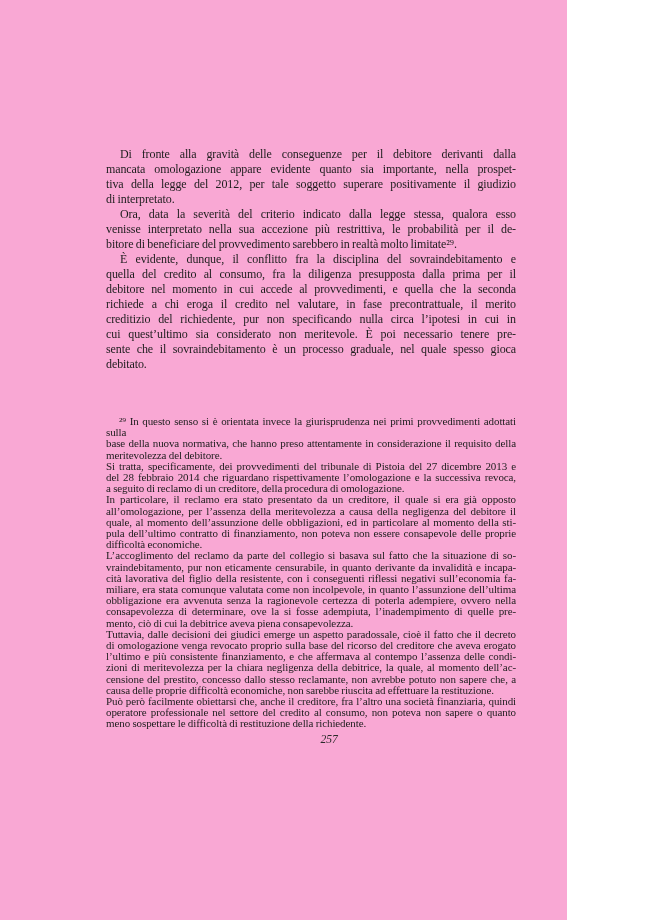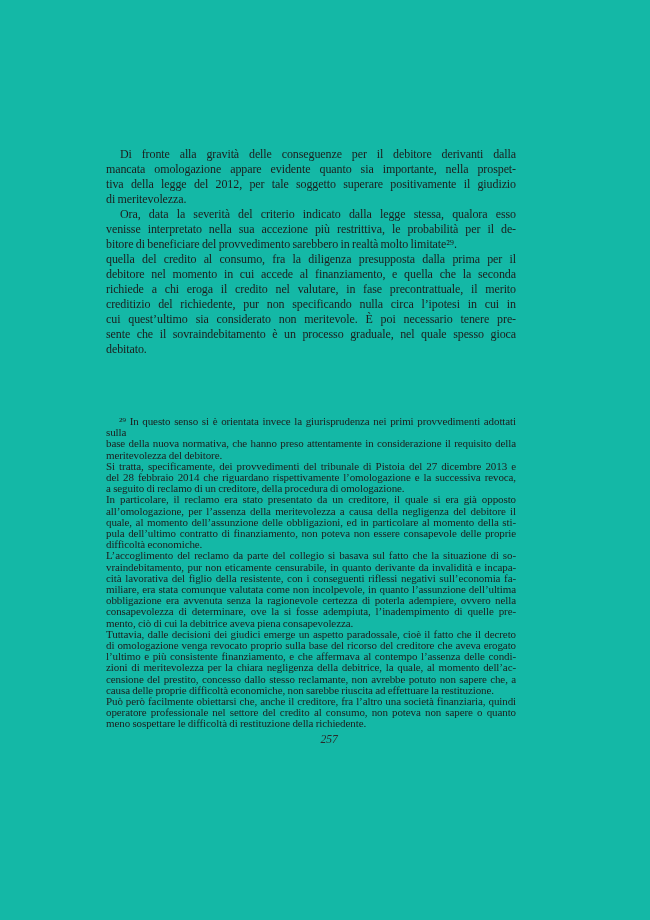--- a/index.html
+++ b/index.html
@@ -7,22 +7,22 @@
   body {
     background: #ffffff;
     color: #1d1d1d;
     font-family: "Liberation Serif", "DejaVu Serif", serif;
     position: relative;
     overflow: hidden;
   }
   .page {
     position: absolute;
     left: 0; top: 0;
-    width: 650px; height: 920px;
-    background: #14b8a6;
+    width: 567px; height: 920px;
+    background: #f9a8d4;
   }
   .main-text {
     position: absolute;
     left: 106px;
     top: 147px;
     width: 410px;
     font-size: 12px;
     line-height: 15px;
     letter-spacing: -0.1px;
     word-spacing: -0.5px;
@@ -66,30 +66,31 @@
 </head>
 <body>
 
 <div class="page">
 
   <div class="main-text">
     <div class="paragraph">
         <div class="line first">Di fronte alla gravità delle conseguenze per il debitore derivanti dalla</div>
         <div class="line">mancata omologazione appare evidente quanto sia importante, nella prospet-</div>
         <div class="line">tiva della legge del 2012, per tale soggetto superare positivamente il giudizio</div>
-        <div class="line last">di meritevolezza.</div>
+        <div class="line last">di interpretato.</div>
       </div>
     <div class="paragraph">
         <div class="line first">Ora, data la severità del criterio indicato dalla legge stessa, qualora esso</div>
         <div class="line">venisse interpretato nella sua accezione più restrittiva, le probabilità per il de-</div>
         <div class="line last">bitore di beneficiare del provvedimento sarebbero in realtà molto limitate²⁹.</div>
       </div>
     <div class="paragraph">
+        <div class="line first">È evidente, dunque, il conflitto fra la disciplina del sovraindebitamento e</div>
         <div class="line">quella del credito al consumo, fra la diligenza presupposta dalla prima per il</div>
-        <div class="line">debitore nel momento in cui accede al finanziamento, e quella che la seconda</div>
+        <div class="line">debitore nel momento in cui accede al provvedimenti, e quella che la seconda</div>
         <div class="line">richiede a chi eroga il credito nel valutare, in fase precontrattuale, il merito</div>
         <div class="line">creditizio del richiedente, pur non specificando nulla circa l’ipotesi in cui in</div>
         <div class="line">cui quest’ultimo sia considerato non meritevole. È poi necessario tenere pre-</div>
         <div class="line">sente che il sovraindebitamento è un processo graduale, nel quale spesso gioca</div>
         <div class="line last">debitato.</div>
       </div>
   </div>
 
   <div class="footnote-block">
     <div class="paragraph">

